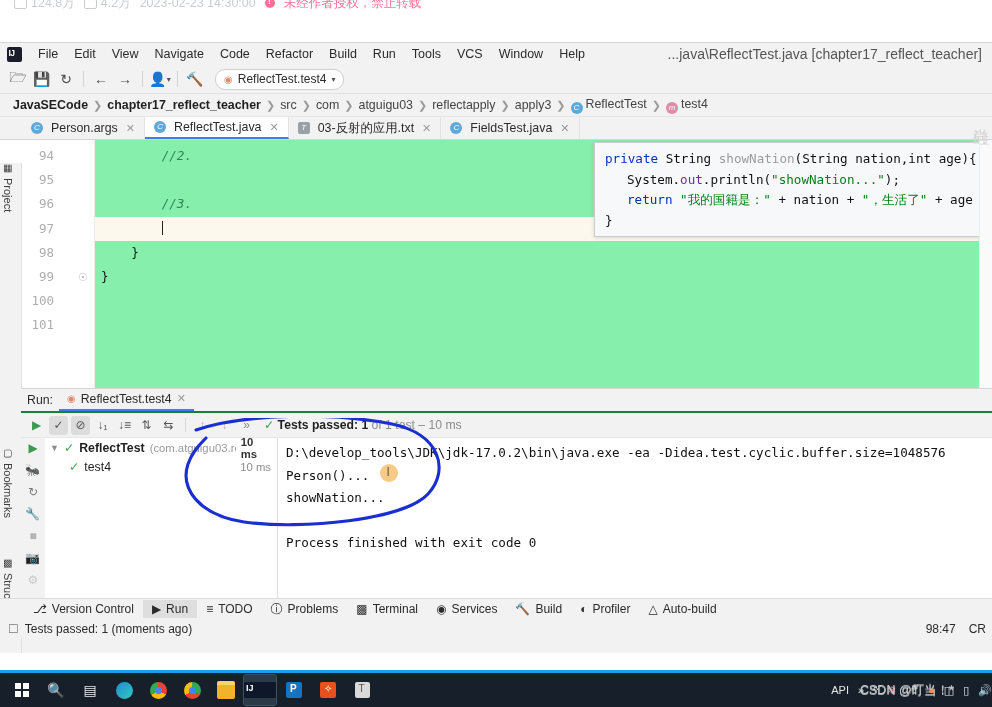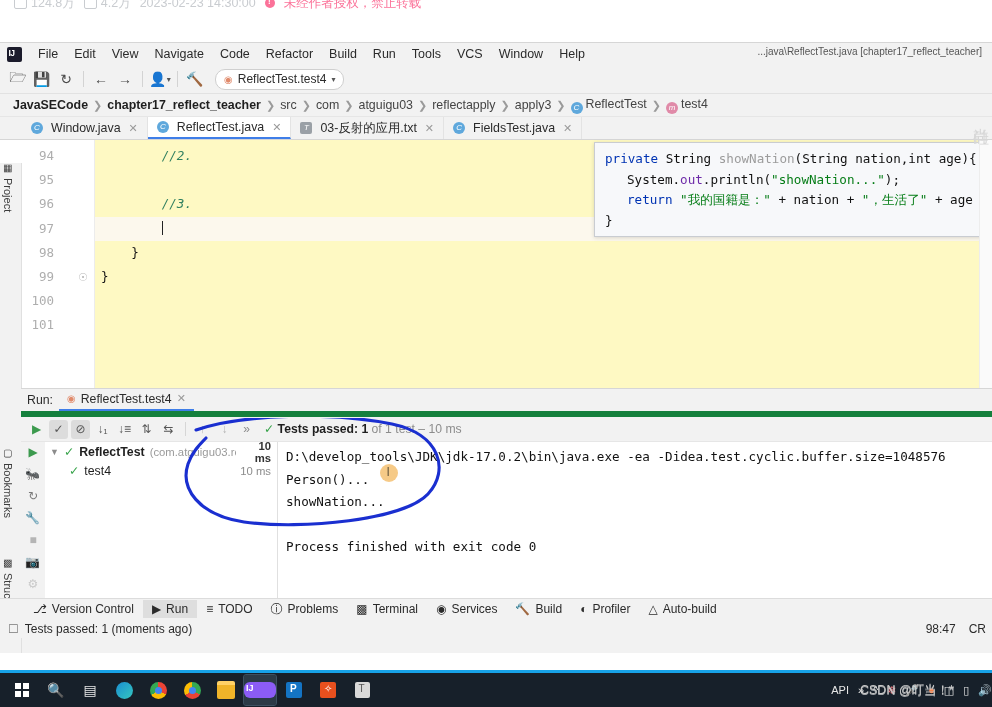--- a/index.html
+++ b/index.html
@@ -27,21 +27,21 @@
      border-top:1px solid #d6d6d6;}
 
   
   .menubar{position:relative;height:22px;background:#f2f2f2;display:flex;align-items:center;
      padding-left:7px;gap:0;}
   .ij-logo{width:15px;height:15px;background:#1b1b2b;border-radius:2px;position:relative;
      margin-right:8px;flex:none;}
   .ij-logo::before{content:"IJ";position:absolute;left:1.5px;top:1px;color:#fff;font-size:8.5px;
      font-weight:bold;letter-spacing:-0.5px;font-family:"Liberation Sans",sans-serif;}
   .menu-item{padding:2px 8px;font-size:12.5px;color:#2b2b2b;white-space:nowrap;}
-  .wintitle{position:absolute;left:400px;top:3px;font-size:10px;color:#555;white-space:nowrap;
+  .wintitle{position:absolute;left:400px;top:3px;font-size:14px;color:#555;white-space:nowrap;
      overflow:hidden;width:590px;text-align:right;padding-right:8px;box-sizing:border-box;}
 
   
   .toolbar{height:28px;background:#f2f2f2;display:flex;align-items:center;gap:4px;padding-left:8px;
     border-bottom:1px solid #e2e2e2;position:relative;}
   .tb-ic{width:20px;height:20px;display:flex;align-items:center;justify-content:center;
     color:#4a4a4a;font-size:14px;flex:none;}
   .tb-sep{width:1px;height:16px;background:#d3d3d3;margin:0 3px;flex:none;}
   .runcfg{height:19px;border:1px solid #cfcfcf;border-radius:10px;background:#fff;display:flex;
     align-items:center;gap:5px;padding:0 8px;font-size:12px;color:#2b2b2b;margin-left:6px;}
@@ -59,21 +59,21 @@
 
   
   .tabrow{height:22px;background:#f2f2f2;display:flex;align-items:stretch;padding-left:22px;
     border-bottom:1px solid #d6d6d6;}
   .tab{display:flex;align-items:center;gap:5px;padding:0 9px;font-size:12.4px;color:#2b2b2b;
     border-right:1px solid #e3e3e3;white-space:nowrap;}
   .tab.active{background:#fff;border-bottom:2px solid #3f7ee8;}
   .tab .x{color:#9a9a9a;font-size:11px;margin-left:3px;}
 
   
-  .editor{position:relative;height:266px;background:#fef9c3;display:flex;}
+  .editor{position:relative;height:266px;background:#86efac;display:flex;}
   .gutter{width:72px;background:#fff;padding-top:4px;text-align:right;
     font-family:"DejaVu Sans Mono","Liberation Mono",monospace;font-size:12.5px;color:#aeaeae;}
   .gutter div{height:24.2px;line-height:24.2px;padding-right:18px;}
   .fold{width:22px;background:#fff;padding-top:4px;
      font-size:11px;color:#b9b9b9;text-align:center;}
   .fold div{height:24.2px;line-height:24.2px;}
   .codecol{flex:1;position:relative;padding-top:4px;
     font-family:"DejaVu Sans Mono","Liberation Mono",monospace;font-size:12.6px;color:#111;
     border-left:1px solid #ececec;}
   .cl{height:24.2px;line-height:24.2px;white-space:pre;padding-left:6px;}
@@ -102,37 +102,37 @@
   .leftbar{position:absolute;left:0;top:120px;width:21px;height:490px;background:#f2f2f2;
     border-right:1px solid #e0e0e0;}
   .vtool{position:absolute;left:2px;writing-mode:vertical-rl;font-size:11px;color:#3c3c3c;
     white-space:nowrap;display:flex;align-items:center;gap:4px;}
   .vtool .gi{transform:rotate(90deg);font-size:10px;}
 
   
   .runpanel{position:absolute;left:21px;right:0;top:345px;height:240px;background:#f2f2f2;
     border-top:1px solid #d6d6d6;}
   .runhdr{height:22px;display:flex;align-items:center;gap:6px;padding-left:6px;font-size:12.3px;
-    color:#2b2b2b;border-bottom:6px solid #15803d;}
+    color:#2b2b2b;border-bottom:2px solid #15803d;}
   .runtab{display:flex;align-items:center;gap:5px;padding:2px 8px 3px;border-bottom:2px solid #3f7ee8;}
   .runtoolbar{height:24px;display:flex;align-items:center;gap:3px;padding-left:6px;
     border-bottom:1px solid #e6e6e6;font-size:12.2px;}
   .rt{width:19px;height:19px;display:flex;align-items:center;justify-content:center;color:#555;
     font-size:12px;border-radius:3px;flex:none;}
   .rt.on{background:#dcdcdc;}
   .rt-sep{width:1px;height:14px;background:#d6d6d6;margin:0 4px;flex:none;}
   .passed{margin-left:5px;white-space:nowrap;}
   .passed .ok{color:#37a34a;}
   .passed .dim{color:#8c8c8c;}
   .runbody{display:flex;height:194px;}
   .lefticons{width:24px;background:#f2f2f2;display:flex;flex-direction:column;align-items:center;
     padding-top:3px;gap:8px;font-size:12px;color:#7a7a7a;}
   .tree{width:232px;background:#fff;border-right:1px solid #e0e0e0;font-size:12.3px;}
   .trow{display:flex;align-items:center;gap:5px;height:19px;padding-left:5px;}
-  .trow .ms{margin-left:auto;color:#8c8c8c;font-size:11.3px;padding-right:6px;text-align:right;}
+  .trow .ms{margin-left:auto;color:#8c8c8c;font-size:11.3px;padding-right:6px;}
   .trow .pkg{color:#9a9a9a;font-size:11.3px;overflow:hidden;white-space:nowrap;max-width:86px;}
   .console{flex:1;background:#fff;padding:4px 0 0 8px;
     font-family:"DejaVu Sans Mono","Liberation Mono",monospace;font-size:12.6px;color:#111;
     line-height:22.6px;white-space:nowrap;overflow:hidden;}
 
   
   .ink{position:absolute;left:182px;top:418px;width:285px;height:118px;pointer-events:none;}
   .mousecur{position:absolute;left:380px;top:464px;width:18px;height:18px;border-radius:50%;
     background:#f5c173;opacity:.85;}
   .mousecur::after{content:"I";position:absolute;left:6.5px;top:1px;font-size:12px;color:#4a3a1a;}
@@ -236,21 +236,21 @@
       <span class="cb">apply3</span>
       <span class="sep">❯</span>
       <span class="cb"><i class="mini" style="background:#5fa8dc">C</i><span>ReflectTest</span></span>
       <span class="sep">❯</span>
       <span class="cb"><i class="mini" style="background:#e08aa8">m</i><span>test4</span></span>
     </div>
 
     <div class="tabrow">
       <div class="tab">
         <i class="mini" style="background:#5fa8dc">C</i>
-        <span>Window.java</span>
+        <span>Person.args</span>
         <span class="x">✕</span>
       </div>
       <div class="tab active">
         <i class="mini" style="background:#5fa8dc">C</i>
         <span>ReflectTest.java</span>
         <span class="x">✕</span>
       </div>
       <div class="tab">
         <i class="mini" style="background:#9aa0a6;border-radius:2px">T</i>
         <span>03-反射的应用.txt</span>
@@ -462,21 +462,21 @@
       </div>
     <div class="tbtn">
         <span style="width:17px;height:17px;border-radius:50%;background:conic-gradient(#34a853 0 33%,#ea4335 0 66%,#fbbc05 0);display:block;position:relative">
           <i style="position:absolute;left:5px;top:5px;width:7px;height:7px;border-radius:50%;background:#4285f4;display:block"></i>
         </span>
       </div>
     <div class="tbtn">
         <span style="width:18px;height:14px;background:#f0b429;border-radius:2px;display:block;border-top:4px solid #ffd166"></span>
       </div>
     <div class="tbtn sel">
-        <span style="width:38px;height:16px;background:#8b5cf6;border-radius:6px;display:block;position:relative">
+        <span style="width:38px;height:16px;background:#0f172a;border-radius:1px;display:block;position:relative">
           <i style="position:absolute;left:2px;top:1px;color:#fff;font-size:9px;font-style:normal;font-weight:bold">IJ</i>
         </span>
       </div>
     <div class="tbtn">
         <span style="width:16px;height:16px;background:#1474c4;border-radius:2px;display:block;position:relative">
           <i style="position:absolute;left:4px;top:1px;color:#fff;font-size:10px;font-style:normal;font-weight:bold">P</i>
         </span>
       </div>
     <div class="tbtn">
         <span style="width:16px;height:16px;background:#e8501e;border-radius:2px;display:block;position:relative">

